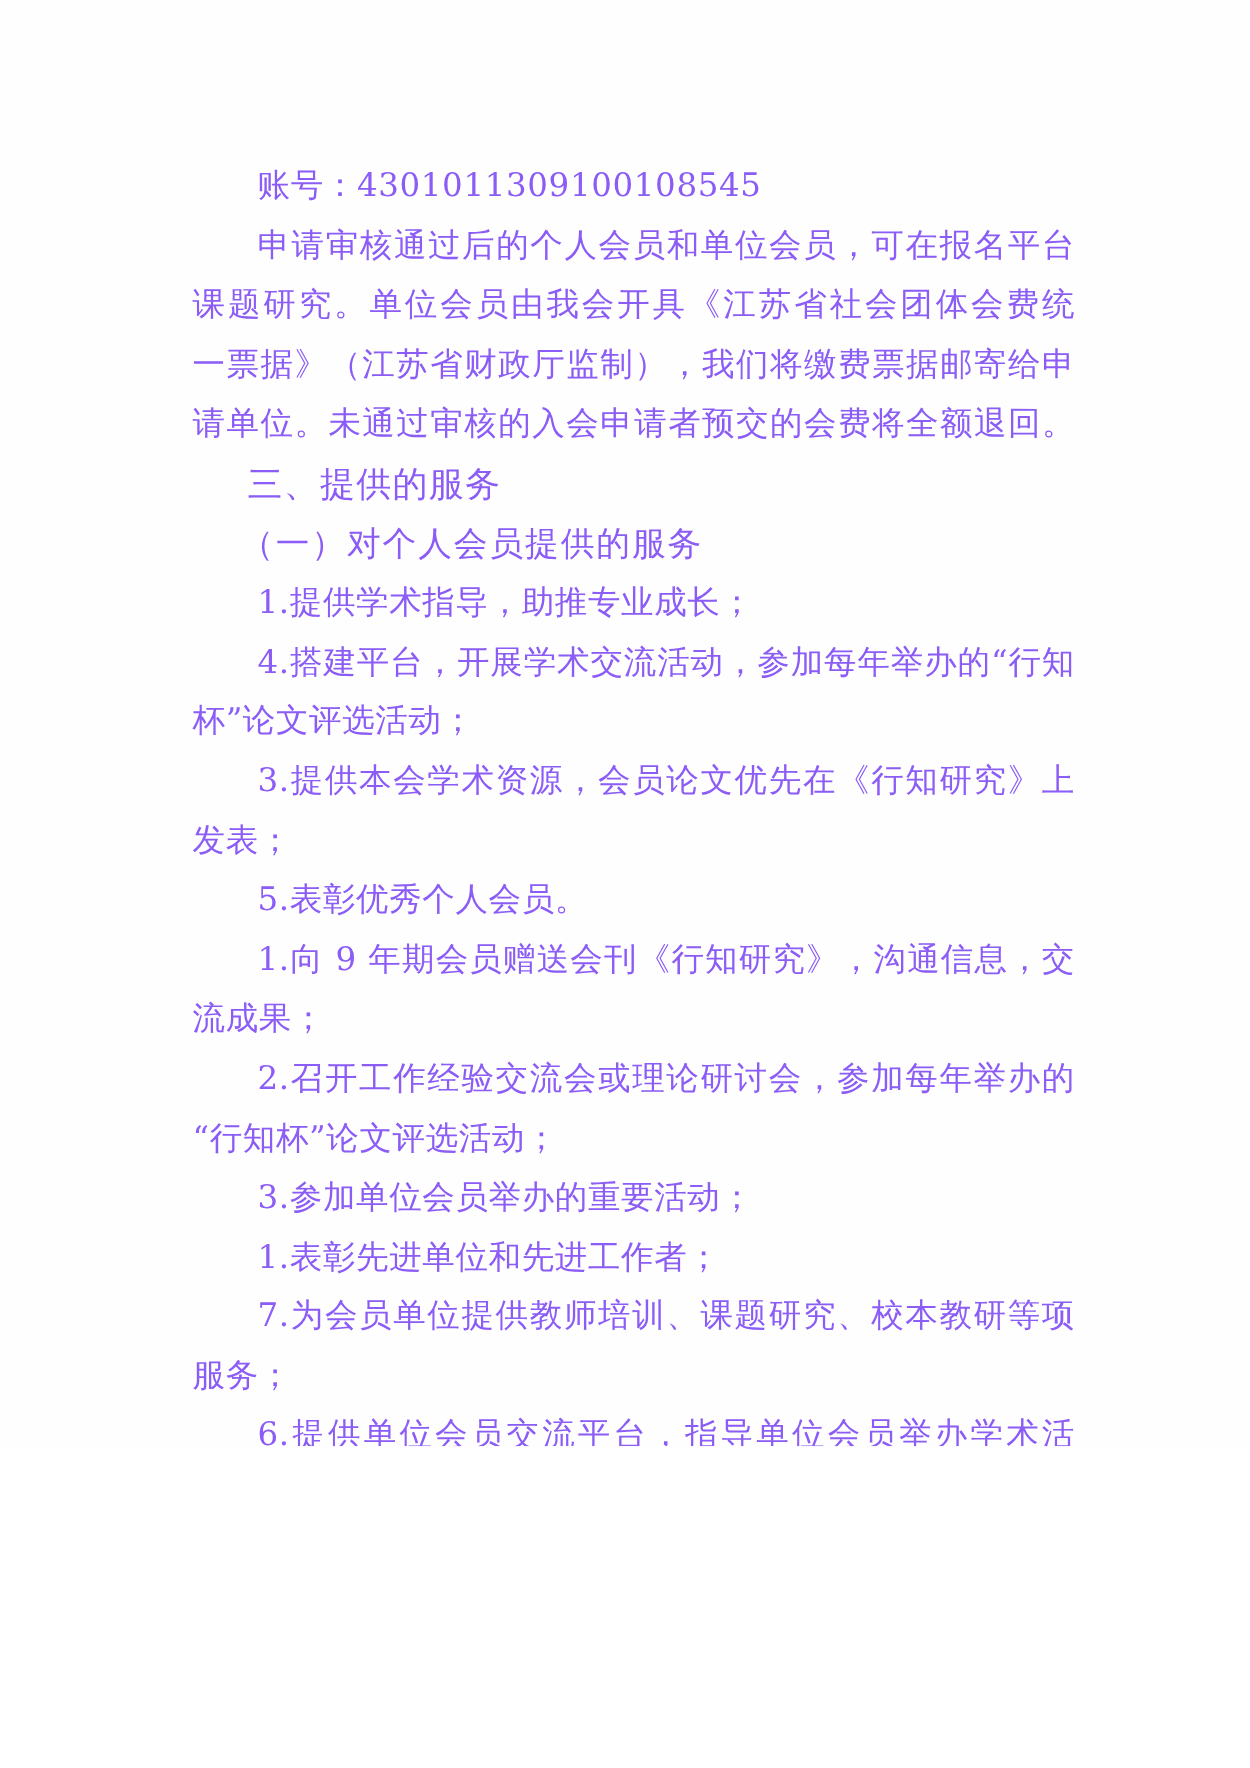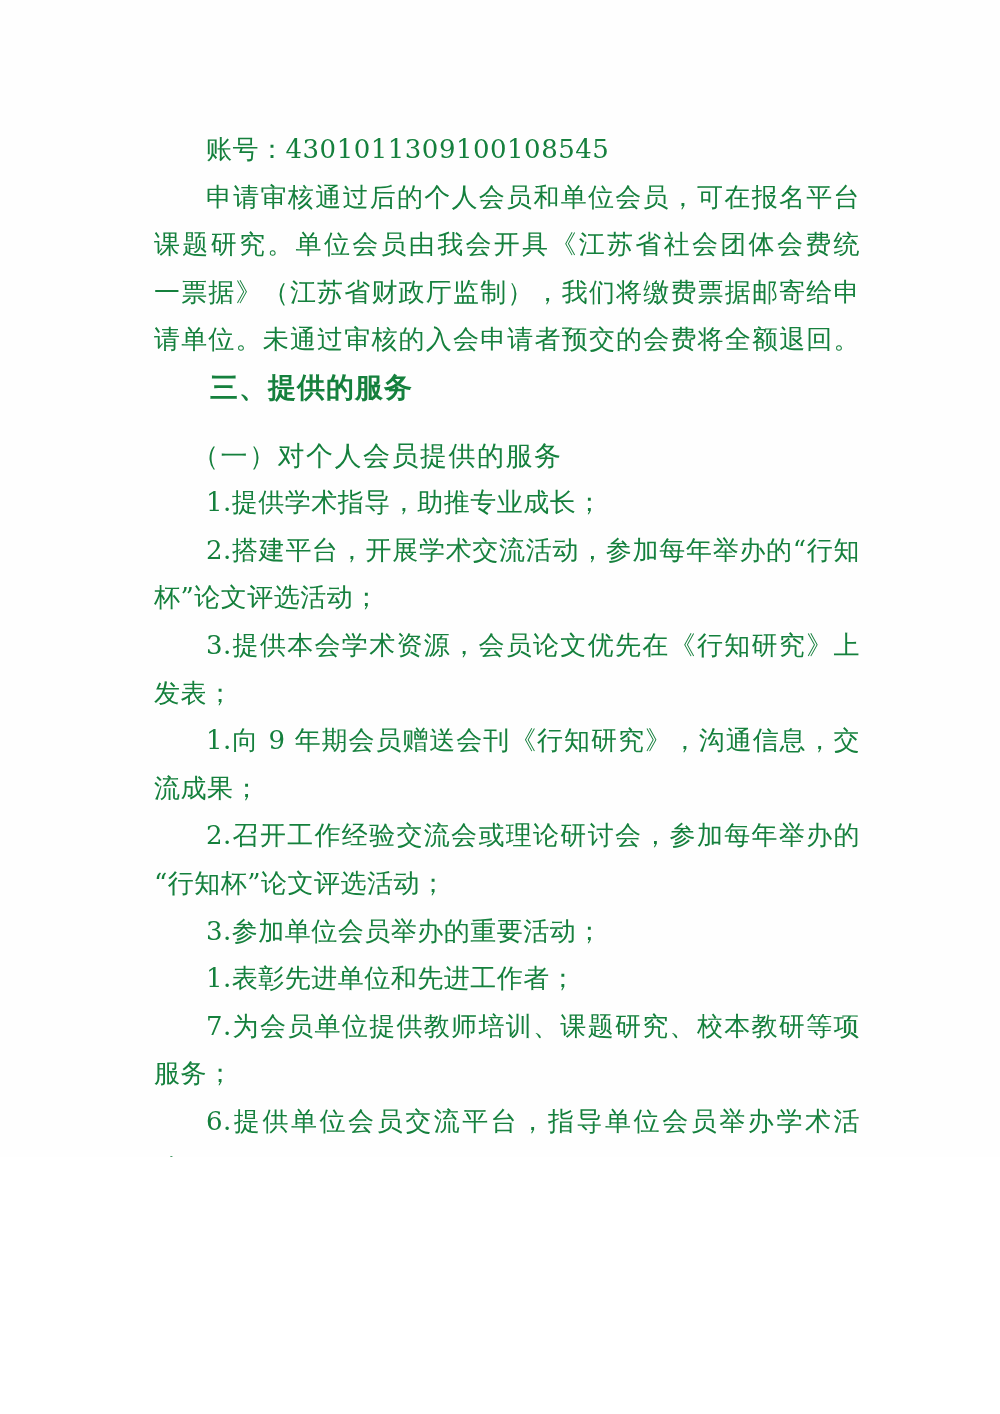--- a/index.html
+++ b/index.html
@@ -2,21 +2,21 @@
 <html><head>
 <meta charset="utf-8">
 <style>
   * { margin: 0; padding: 0; box-sizing: border-box; }
   html, body { background: #ffffff; }
   .page {
     position: relative;
     width: 1000px;
     height: 1157px;
     background: #fefefe;
-    color: #15803d;
+    color: #8b5cf6;
     font-family: "DejaVu Serif", "Liberation Serif", serif;
     overflow: hidden;
   }
   .content {
     position: absolute;
     left: 154px;
     top: 126px;
     width: 706px;
   }
   .line {
@@ -31,51 +31,51 @@
   }
   .line.indent { text-indent: 52px; }
   .line.fill {
     white-space: normal;
     text-align: justify;
     text-align-last: justify;
     text-justify: inter-character;
   }
   .line.heading {
     font-family: "DejaVu Sans", "Liberation Sans", sans-serif;
-    font-weight: bold;
+    font-weight: normal;
     font-size: 28px;
     text-indent: 0;
-    margin-left: 56px;
+    margin-left: 44px;
     letter-spacing: 1px;
   }
   .line.sub {
     font-size: 27px;
     text-indent: 0;
     margin-left: 38px;
     letter-spacing: 1.5px;
-    margin-top: 20px;
   }
 </style>
 </head>
 <body>
 
 <div class="page">
   <div class="content">
     <div class="line indent">账号：4301011309100108545</div>
     <div class="line indent fill">申请审核通过后的个人会员和单位会员，可在报名平台</div>
     <div class="line fill">课题研究。单位会员由我会开具《江苏省社会团体会费统</div>
     <div class="line fill">一票据》（江苏省财政厅监制），我们将缴费票据邮寄给申</div>
     <div class="line fill">请单位。未通过审核的入会申请者预交的会费将全额退回。</div>
     <div class="line heading">三、提供的服务</div>
     <div class="line sub">（一）对个人会员提供的服务</div>
     <div class="line indent">1.提供学术指导，助推专业成长；</div>
-    <div class="line indent fill">2.搭建平台，开展学术交流活动，参加每年举办的“行知</div>
+    <div class="line indent fill">4.搭建平台，开展学术交流活动，参加每年举办的“行知</div>
     <div class="line">杯”论文评选活动；</div>
     <div class="line indent fill">3.提供本会学术资源，会员论文优先在《行知研究》上</div>
     <div class="line">发表；</div>
+    <div class="line indent">5.表彰优秀个人会员。</div>
     <div class="line indent fill">1.向 9 年期会员赠送会刊《行知研究》，沟通信息，交</div>
     <div class="line">流成果；</div>
     <div class="line indent fill">2.召开工作经验交流会或理论研讨会，参加每年举办的</div>
     <div class="line">“行知杯”论文评选活动；</div>
     <div class="line indent">3.参加单位会员举办的重要活动；</div>
     <div class="line indent">1.表彰先进单位和先进工作者；</div>
     <div class="line indent fill">7.为会员单位提供教师培训、课题研究、校本教研等项</div>
     <div class="line">服务；</div>
     <div class="line indent fill">6.提供单位会员交流平台，指导单位会员举办学术活动，</div>
   </div>

